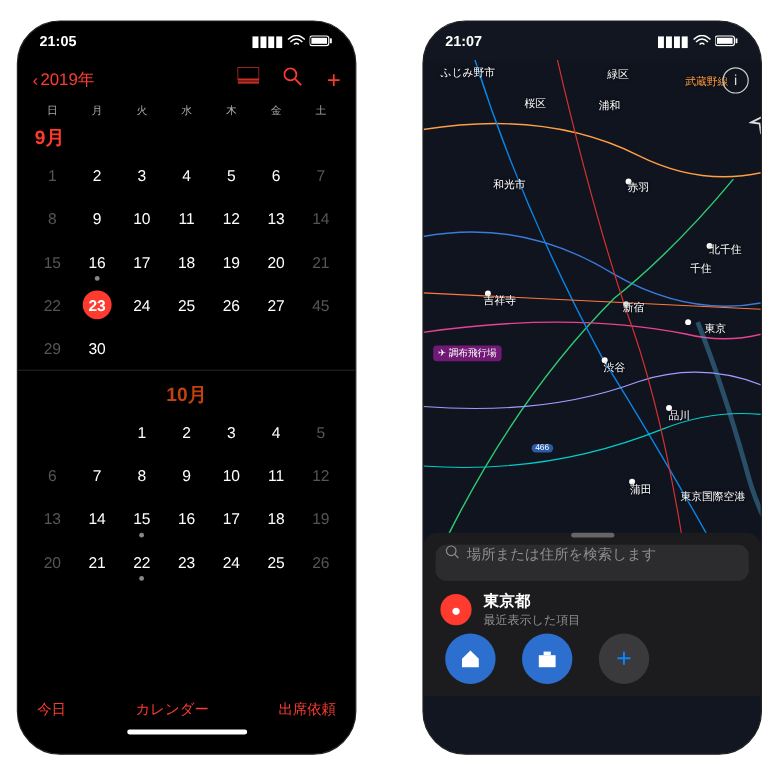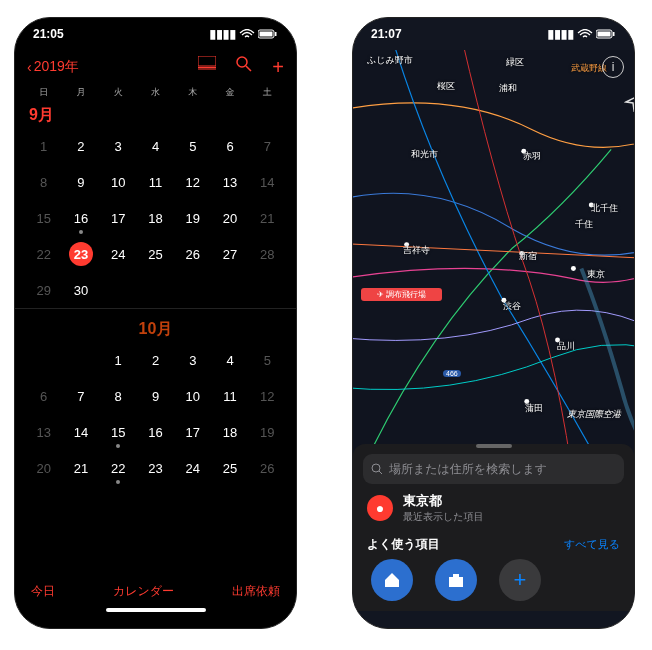--- a/index.html
+++ b/index.html
@@ -34,34 +34,34 @@
 
   
   .map-area { position:relative; height:400px; background:#10141f; }
   .map-area svg { position:absolute; inset:0; }
   .map-label { position:absolute; color:#fff; font-size:9px; text-shadow:0 0 3px #000; white-space:nowrap; }
   .map-ctrl { position:absolute; right:10px; color:#ddd; }
   .map-ctrl.info { top:6px; width:22px;height:22px;border:1.5px solid #ccc;border-radius:50%;display:flex;align-items:center;justify-content:center;font-size:12px;}
   .map-ctrl.loc { top:42px; font-size:18px;}
   .drawer { background:#1c1c1e; border-radius:12px 12px 0 0; margin-top:-12px; position:relative; padding-bottom:10px;}
   .drawer-handle { width:36px; height:4px; background:#666; border-radius:2px; margin:6px auto; }
-  .search-bar { margin:4px 10px; background:#2c2c2e; border-radius:9px; height:30px; display:flex; align-items:center; gap:6px; padding:0 8px; color:#8e8e93; font-size:12px;}
+  .search-bar { margin:4px 10px; background:#2c2c2e; border-radius:9px; height:30px; display:flex; align-items:flex-start; gap:6px; padding:0 8px; color:#8e8e93; font-size:12px;}
   .section-hdr { color:#8e8e93; font-size:11px; padding:8px 14px 4px; }
   .sugg-row { display:flex; align-items:center; gap:10px; padding:4px 14px; }
   .pin { width:26px;height:26px;border-radius:50%;background:#ff3b30;display:flex;align-items:center;justify-content:center;color:#fff;font-size:14px;flex-shrink:0;}
   .sugg-title { color:#fff; font-size:13px; font-weight:600; }
   .sugg-sub { color:#8e8e93; font-size:10px; }
   .fav-hdr { display:flex; justify-content:space-between; align-items:center; padding:8px 14px 6px; }
   .fav-hdr-l { color:#fff; font-size:12px; font-weight:600; }
   .fav-hdr-r { color:#0a84ff; font-size:11px; }
   .fav-row { display:flex; gap:22px; padding:0 18px;}
   .fav-item { display:flex; flex-direction:column; align-items:center; gap:4px;}
   .fav-bubble { width:42px;height:42px;border-radius:50%;background:#2c6fcf;display:flex;align-items:center;justify-content:center;color:#fff;font-size:18px;}
   .fav-bubble.add { background:#3a3a3c; color:#0a84ff; }
-  .airport { position:absolute; background:#ef4444; color:#fff; font-size:8px; padding:1px 16px; border-radius:3px; }
+  .airport { position:absolute; background:#701a75; color:#fff; font-size:8px; padding:1px 4px; border-radius:3px; }
   .route { position:absolute; background:#2a5aa8; color:#fff; font-size:7px; padding:0 3px; border-radius:6px; }
 </style>
 </head>
 <body>
 
 <div class="phone" id="phone-left">
   <div class="statusbar">
     <span>21:05</span>
     <span class="sb-right">
       <span>▮▮▮▮</span>
@@ -180,21 +180,21 @@
         <div class="day in">
           <span>25</span>
         </div>
         <div class="day in">
           <span>26</span>
         </div>
         <div class="day in">
           <span>27</span>
         </div>
         <div class="day dim">
-          <span>28</span>
+          <span>45</span>
         </div>
         <div class="day dim">
           <span>29</span>
         </div>
         <div class="day in">
           <span>30</span>
         </div>
       </div>
     <div class="divider"></div>
     <div class="month-label2">10月</div>
@@ -334,21 +334,21 @@
         <div class="map-label" style="left: 58px; top: 98px;">和光市</div>
         <div class="map-label" style="left: 170px; top: 100px;">赤羽</div>
         <div class="map-label" style="left: 238px; top: 152px;">北千住</div>
         <div class="map-label" style="left: 222px; top: 168px;">千住</div>
         <div class="map-label" style="left: 50px; top: 194px;">吉祥寺</div>
         <div class="map-label" style="left: 166px; top: 200px;">新宿</div>
         <div class="map-label" style="left: 222px; top: 218px; margin-left: 12px;">東京</div>
         <div class="map-label" style="left: 150px; top: 250px;">渋谷</div>
         <div class="map-label" style="left: 204px; top: 290px;">品川</div>
         <div class="map-label" style="left: 172px; top: 352px;">蒲田</div>
-        <div class="map-label" style="left: 214px; top: 358px; font-style: italic;">東京国際空港</div>
+        <div class="map-label" style="left: 214px; top: 358px;">東京国際空港</div>
       </div>
     <div class="airport" style="left:8px;top:238px;">✈ 調布飛行場</div>
     <div class="route" style="left:90px;top:320px;">466</div>
     <div class="map-ctrl info">i</div>
     <div class="map-ctrl loc">
         <svg width="20" height="20">
           <path d="M2,10 L18,2 L10,18 L9,11 Z" fill="none" stroke="#ddd" stroke-width="1.5"></path>
         </svg>
       </div>
   </div>
@@ -360,24 +360,20 @@
           <line x1="8" y1="8" x2="11" y2="11" stroke="#8e8e93"></line>
         </svg>
       <span>場所または住所を検索します</span>
     </div>
     <div class="sugg-row">
       <div class="pin">●</div>
       <div>
         <div class="sugg-title">東京都</div>
         <div class="sugg-sub">最近表示した項目</div>
       </div>
-    </div>
-    <div class="fav-hdr">
-      <span class="fav-hdr-l">よく使う項目</span>
-      <span class="fav-hdr-r">すべて見る</span>
     </div>
     <div class="fav-row" id="fav-row">
         <div class="fav-item">
           <div class="fav-bubble">
             <svg width="20" height="20">
               <path d="M3,10 L10,3 L17,10 L17,17 L3,17 Z" fill="#fff"></path>
             </svg>
           </div>
         </div>
         <div class="fav-item">

